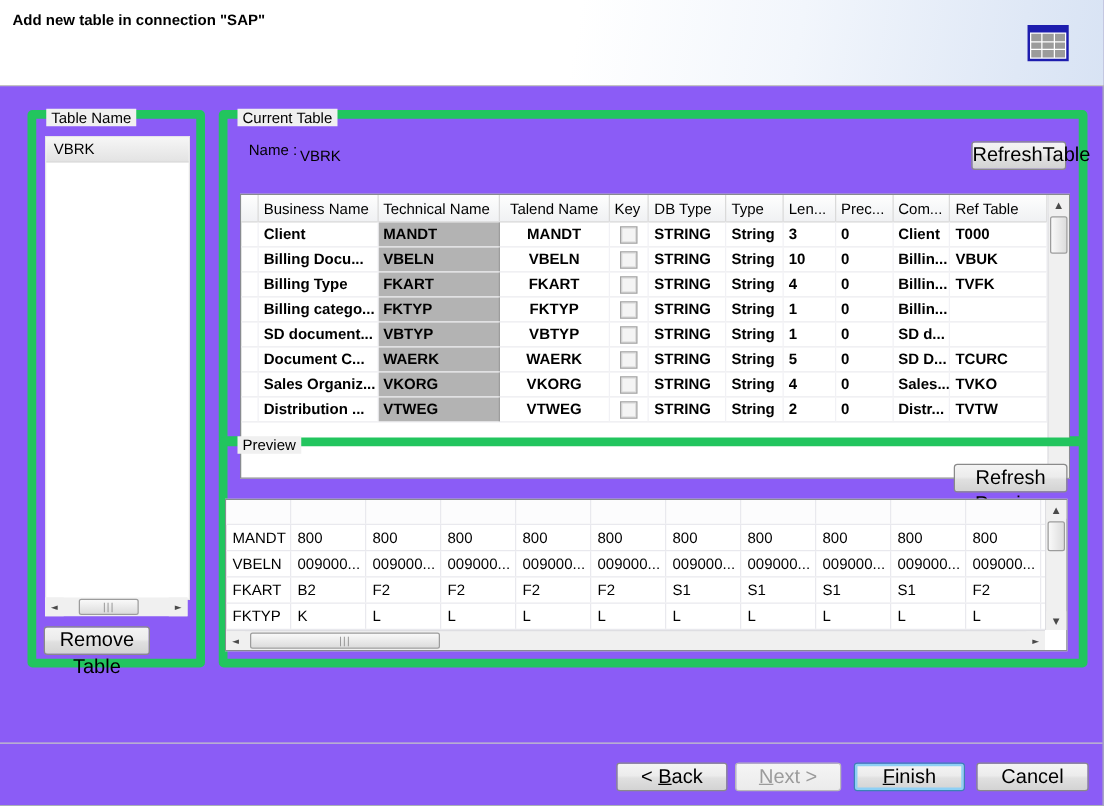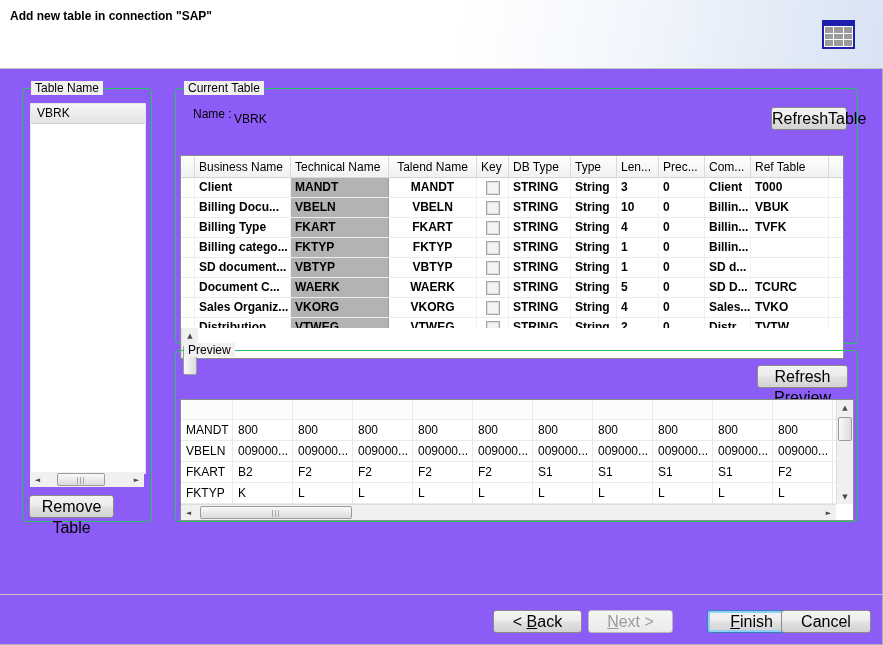--- a/index.html
+++ b/index.html
@@ -16,21 +16,21 @@
     border-bottom:1px solid #c3c3c3;
   }
   .title{position:absolute; left:10px; top:9px; font-weight:bold; font-size:12px;}
   .tbl-icon{
     position:absolute; right:28px; top:20px; width:27px; height:19px;
     border:2px solid #1d1dae; border-top:6px solid #1d1dae; background:#ffffff;
     display:grid; grid-template-columns:1fr 1fr 1fr; grid-template-rows:1fr 1fr 1fr; gap:1px; padding:1px;
   }
   .tbl-icon span{background:#9b9b9b;}
   
-  .group{position:absolute; border:1px solid #22c55e; border-radius:4px;}
+  .group{position:absolute; border:7px solid #22c55e; border-radius:4px;}
   .group-label{position:absolute; top:-8px; left:8px; background:#f0f0f0; padding:0 4px; white-space:nowrap;}
   
   .listbox{position:absolute; left:7px; top:14px; width:114px; height:369px; background:#fff; border:1px solid #e6e6e6;}
   .list-item{height:17px; padding:2px 6px 0; white-space:nowrap; overflow:hidden;}
   .list-item.selected{
     background:linear-gradient(#f6f6f6,#e3e3e3);
     border-bottom:1px solid #d2d2d2;
   }
   
   .hscroll{position:absolute; height:15px; background:#f0f0f0; display:flex;}
@@ -44,26 +44,26 @@
   .sb-thumb.h::after{content:"|||"; position:absolute; left:0; right:0; top:0; bottom:0;
     display:flex; align-items:center; justify-content:center; color:#8a8a8a; font-size:8px; letter-spacing:1px;}
   
   .btn{
     position:absolute; height:23px; box-sizing:border-box;
     font-family:"Liberation Sans",sans-serif; font-size:16px; color:#000; text-align:center;
     background:linear-gradient(#f4f4f4,#ececec 45%,#e0e0e0 55%,#d3d3d3);
     border:1px solid #8a8a8a; border-radius:3px; padding:0; line-height:21px;
   }
   .btn.disabled{color:#9b9b9b; border-color:#b9b9b9; background:linear-gradient(#f5f5f5,#ebebeb);}
-  .btn.default-focus{border:1px solid #3a82b6; box-shadow:inset 0 0 0 2px #8ed0f5;margin-left:24px;}
+  .btn.default-focus{border:1px solid #3a82b6; box-shadow:inset 0 0 0 2px #8ed0f5;}
   .btn u{text-decoration:underline;}
   
   .schema-table{
-    position:absolute; left:180px; top:155px; width:664px; height:204px;
-    background:#fff; border:1px solid #888b90; box-sizing:border-box; display:flex;flex-direction:column;
+    position:absolute; left:192px; top:155px; width:664px; height:228px;
+    background:#fff; border:1px solid #888b90; box-sizing:border-box; display:flex;
   }
   .schema-main{flex:1; overflow:hidden;}
   .shead{display:flex; height:21px; background:linear-gradient(#fefefe,#f0f1f3); border-bottom:1px solid #d6d6d6;}
   .hcell{box-sizing:border-box; border-right:1px solid #dadada; padding:4px 4px 0; white-space:nowrap; overflow:hidden;}
   .srow{display:flex; height:19px; border-bottom:1px solid #ececf0;font-weight:bold;}
   .scell{box-sizing:border-box; border-right:1px solid #f1f1f5; padding:2px 4px 0; white-space:nowrap; overflow:hidden;}
   .scell.tech{background:#b3b3b3; border-right-color:#9d9d9d;}
   .scell.center{text-align:center;}
   .scell.key{display:flex; align-items:center; justify-content:center; padding:0;}
   .checkbox{width:12px; height:12px; border:1px solid #a3a3a3; background:#f4f4f4; box-shadow:inset 0 0 0 1px #dedede;}

